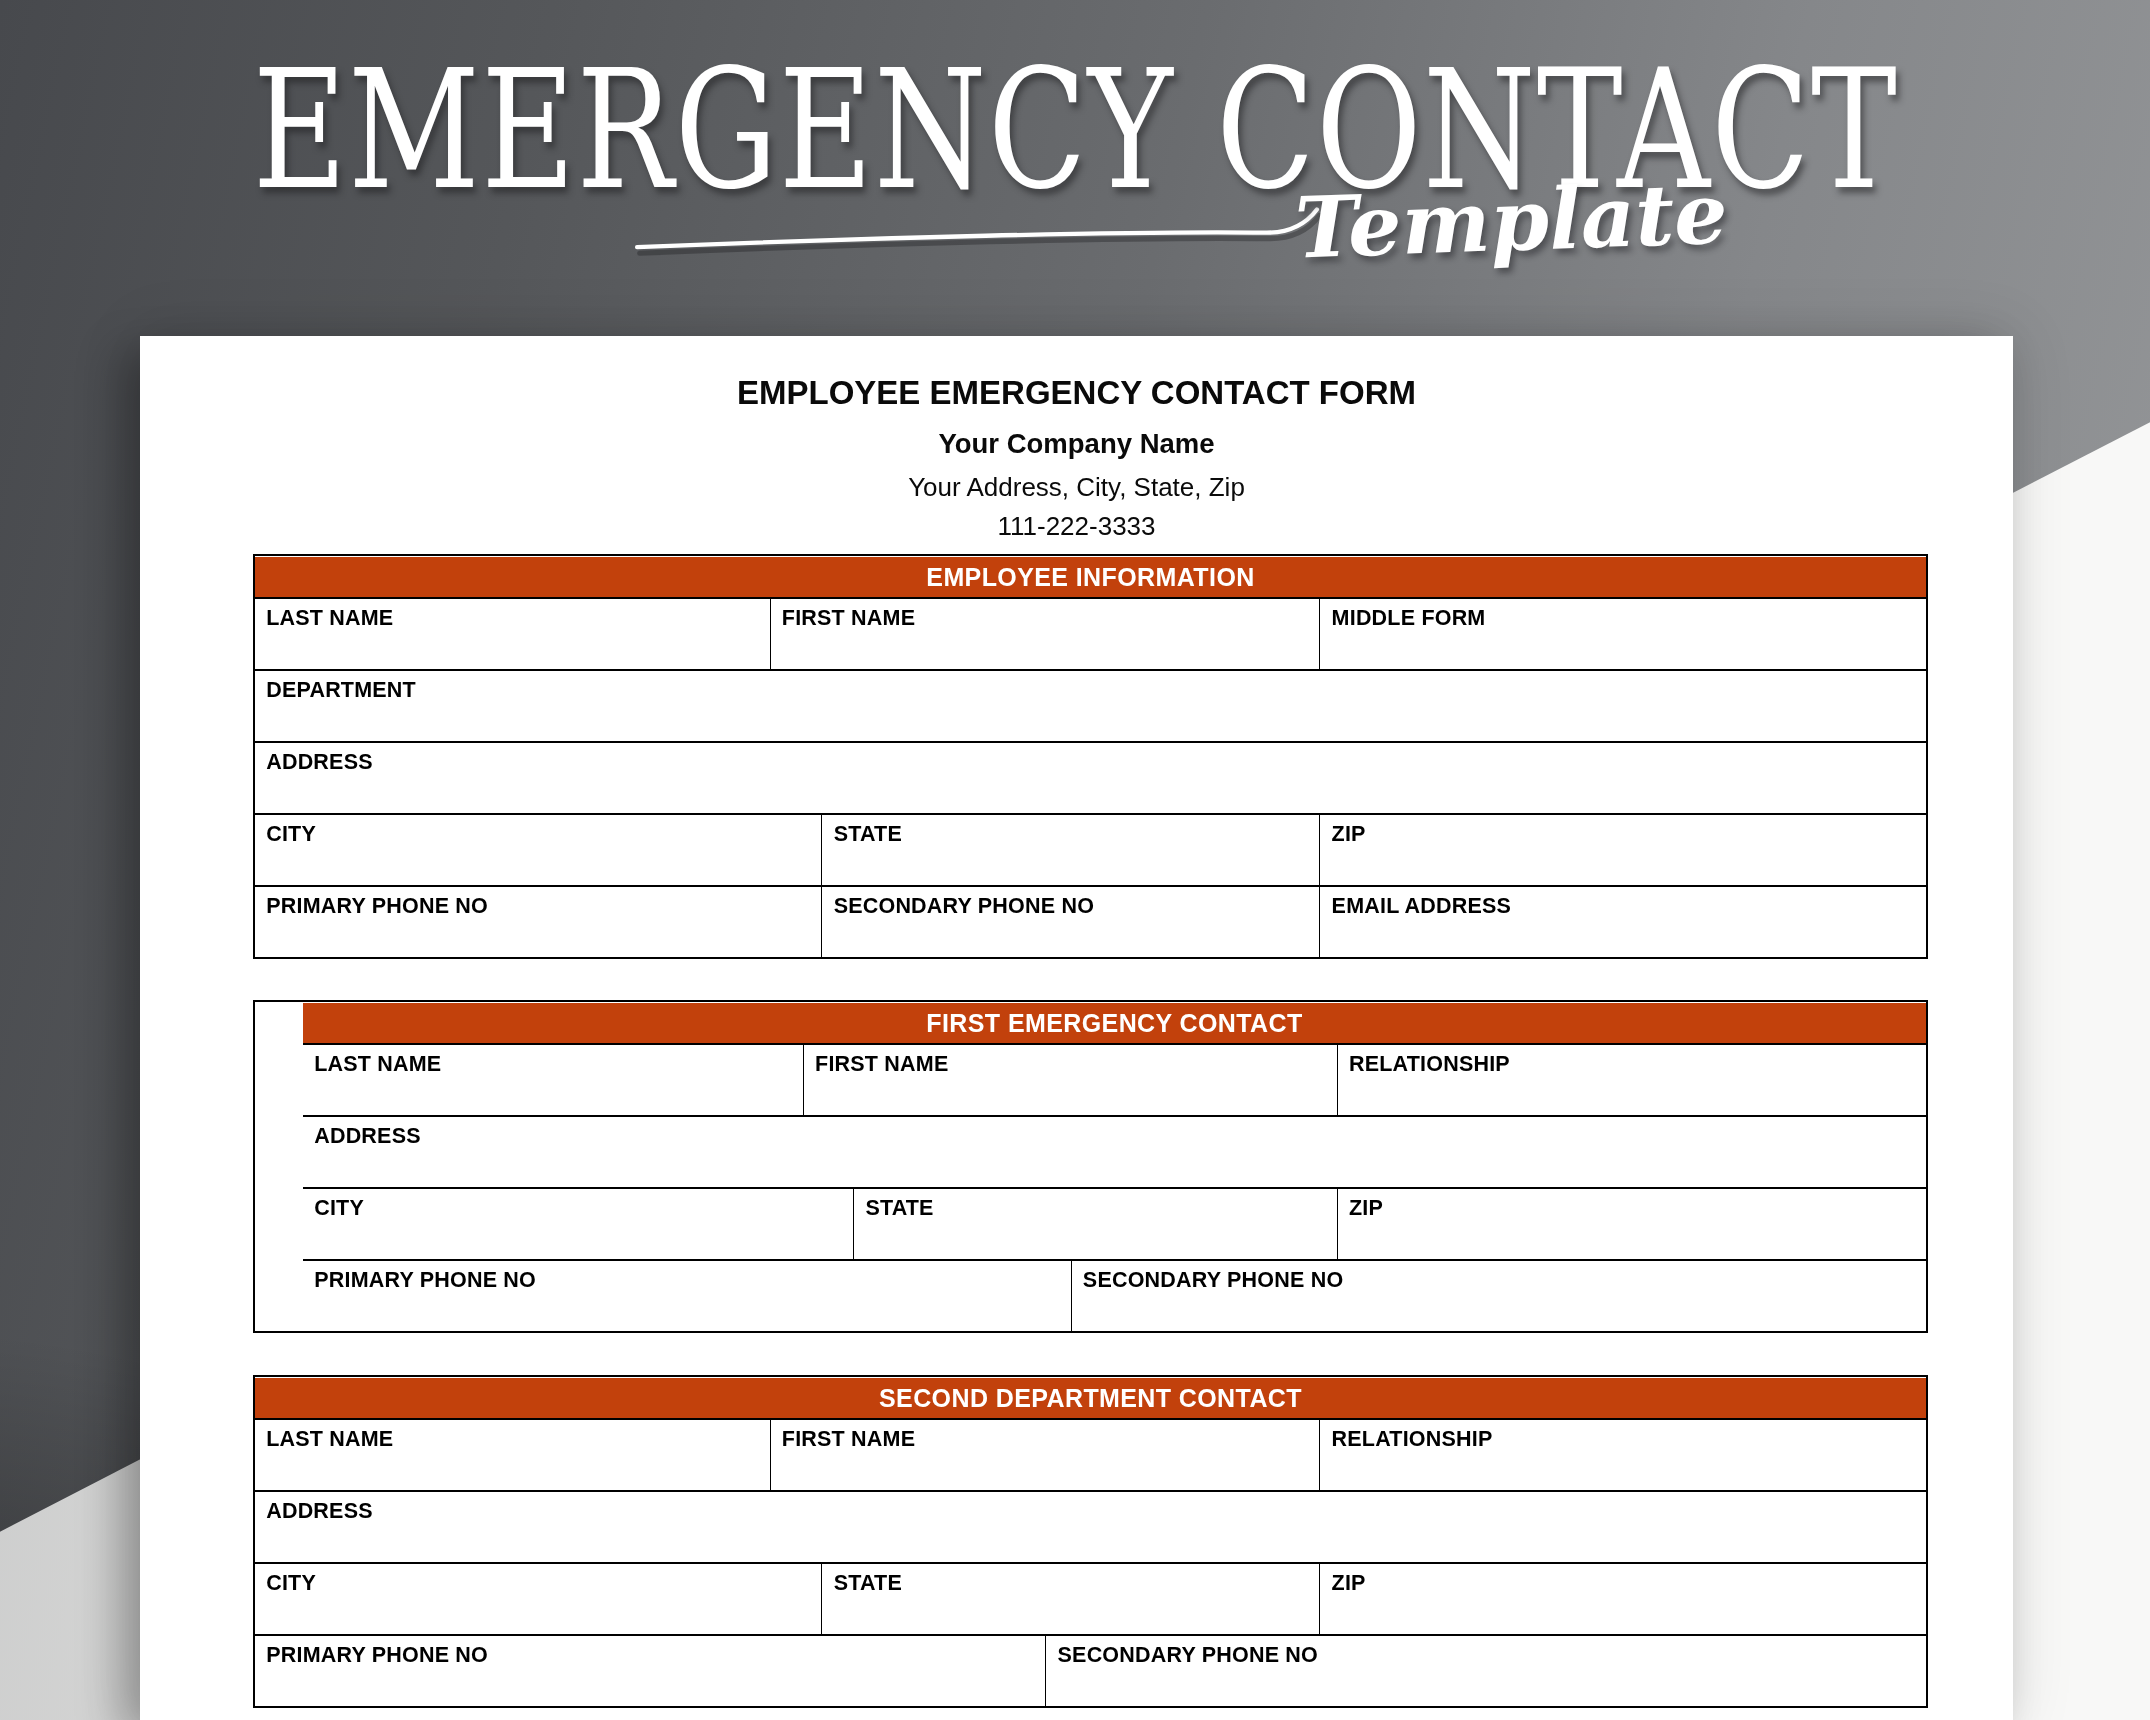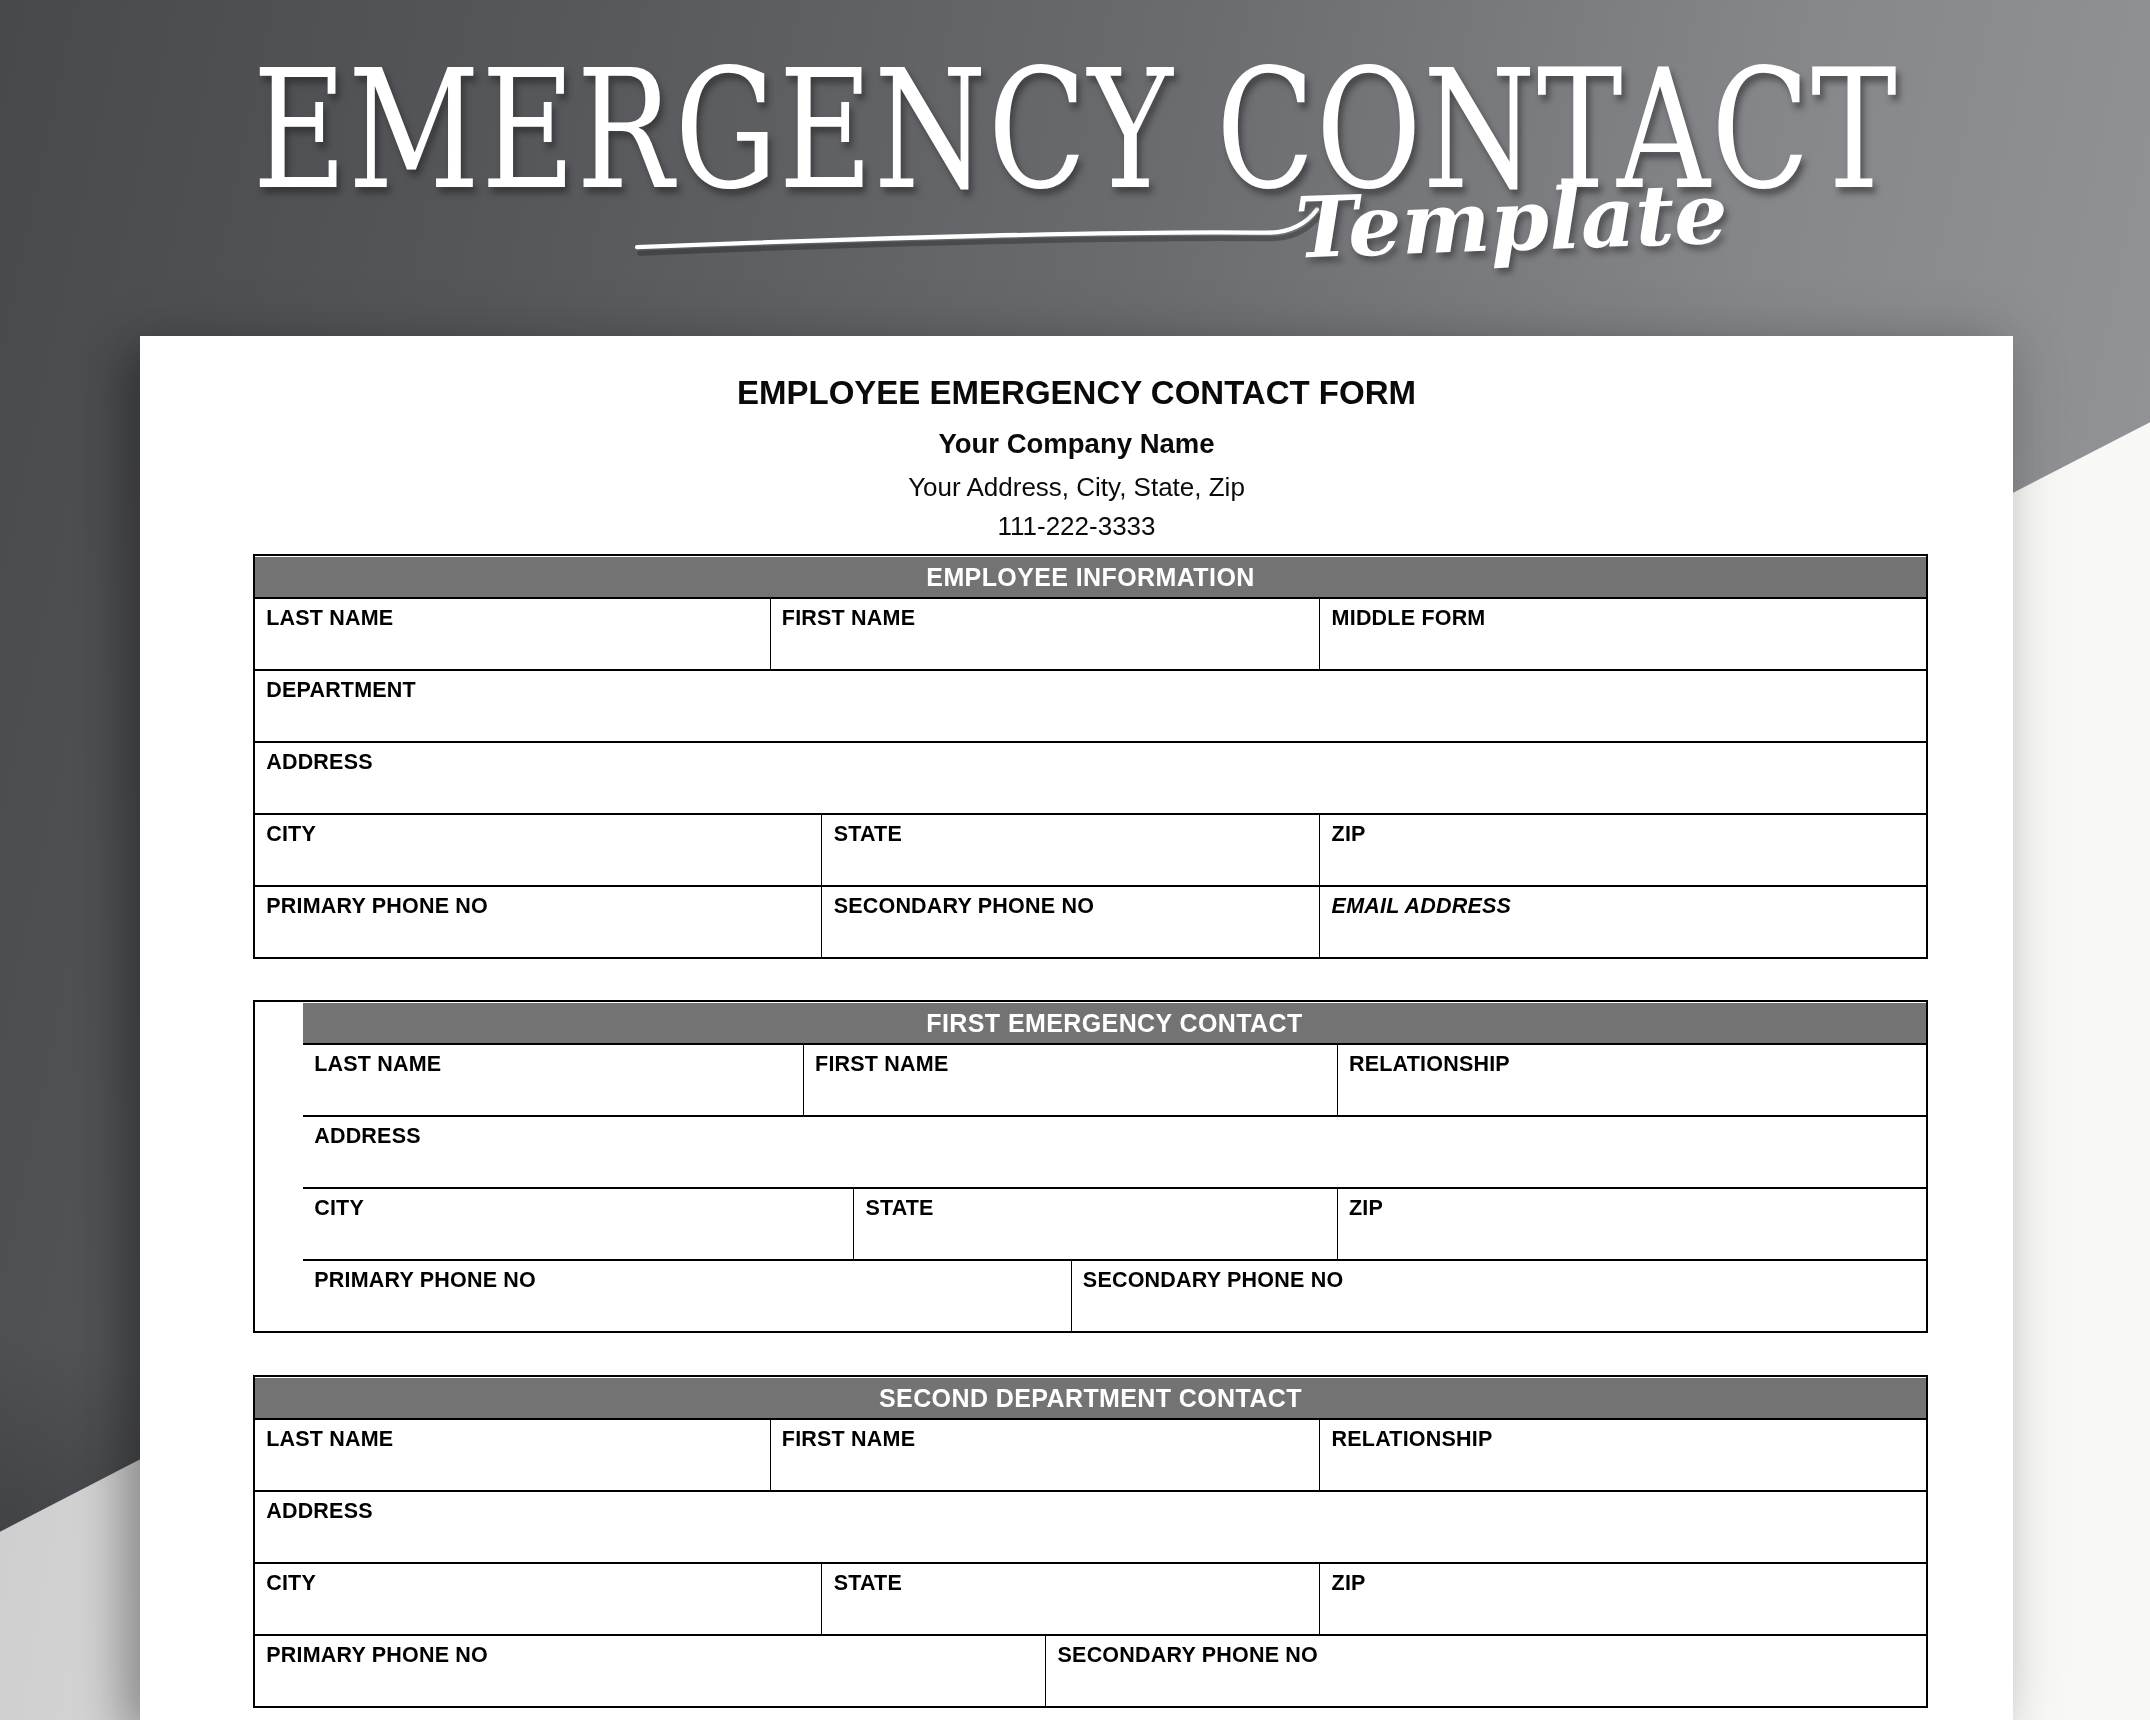--- a/index.html
+++ b/index.html
@@ -48,21 +48,21 @@
   .form-title{padding-top:40px;font-size:33px;font-weight:bold;line-height:1;}
   .company-name{margin-top:20.6px;font-size:27.5px;font-weight:bold;line-height:1;}
   .company-address{margin-top:17px;font-size:26px;line-height:1;}
   .company-phone{margin-top:13px;font-size:26px;line-height:1;}
   
   .section{
     position:absolute;left:113px;width:1675px;
     border:2.6px solid #000;background:#fff;box-sizing:border-box;
   }
   .sec-bar{
-    height:40px;background:#737373;border-top:1.7px solid #fff;
+    height:40px;background:#c2410c;border-top:1.7px solid #fff;
     display:flex;align-items:center;justify-content:center;
   }
   .sec-bar span{
     color:#fff;font-weight:bold;font-size:25px;letter-spacing:0.4px;line-height:1;
   }
   .row{display:flex;height:72px;border-top:2.6px solid #000;box-sizing:border-box;}
   .cell{position:relative;box-sizing:border-box;height:100%;}
   .cell + .cell{border-left:1.7px solid #000;}
   .lbl{
     font-weight:bold;font-size:21.5px;color:#000;
@@ -127,21 +127,21 @@
             <div class="lbl">ZIP</div>
           </div>
         </div>
         <div class="row">
           <div class="cell" style="flex: 0 0 33.9%;">
             <div class="lbl">PRIMARY PHONE NO</div>
           </div>
           <div class="cell" style="flex: 0 0 29.8%;">
             <div class="lbl">SECONDARY PHONE NO</div>
           </div>
-          <div class="cell" style="flex: 0 0 36.3%; font-style: italic;">
+          <div class="cell" style="flex: 0 0 36.3%;">
             <div class="lbl">EMAIL ADDRESS</div>
           </div>
         </div>
       </div>
       <div class="section" style="top: 664px; padding-left: 48px;">
         <div class="sec-bar">
           <span>FIRST EMERGENCY CONTACT</span>
         </div>
         <div class="row">
           <div class="cell" style="flex: 0 0 30.8%;">

